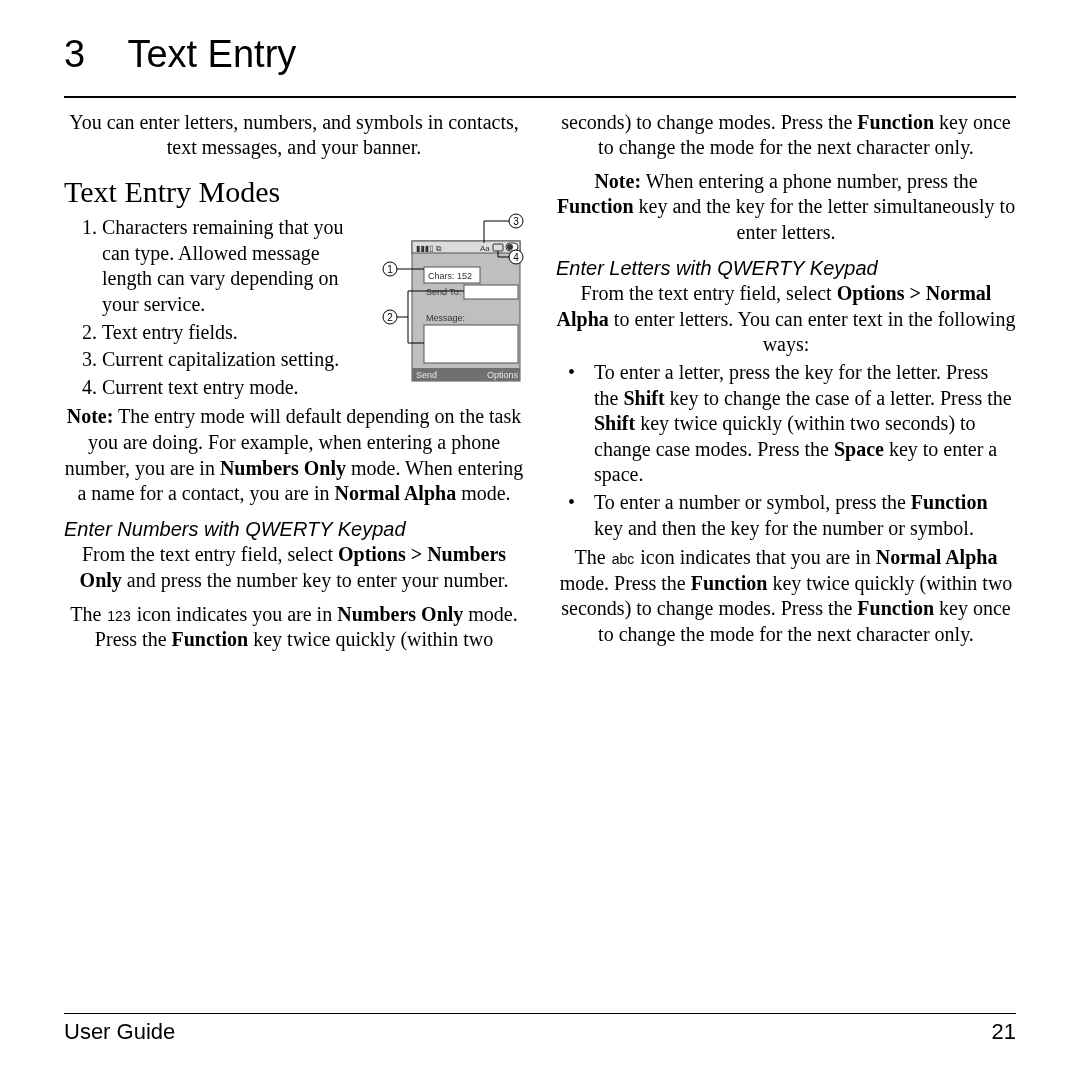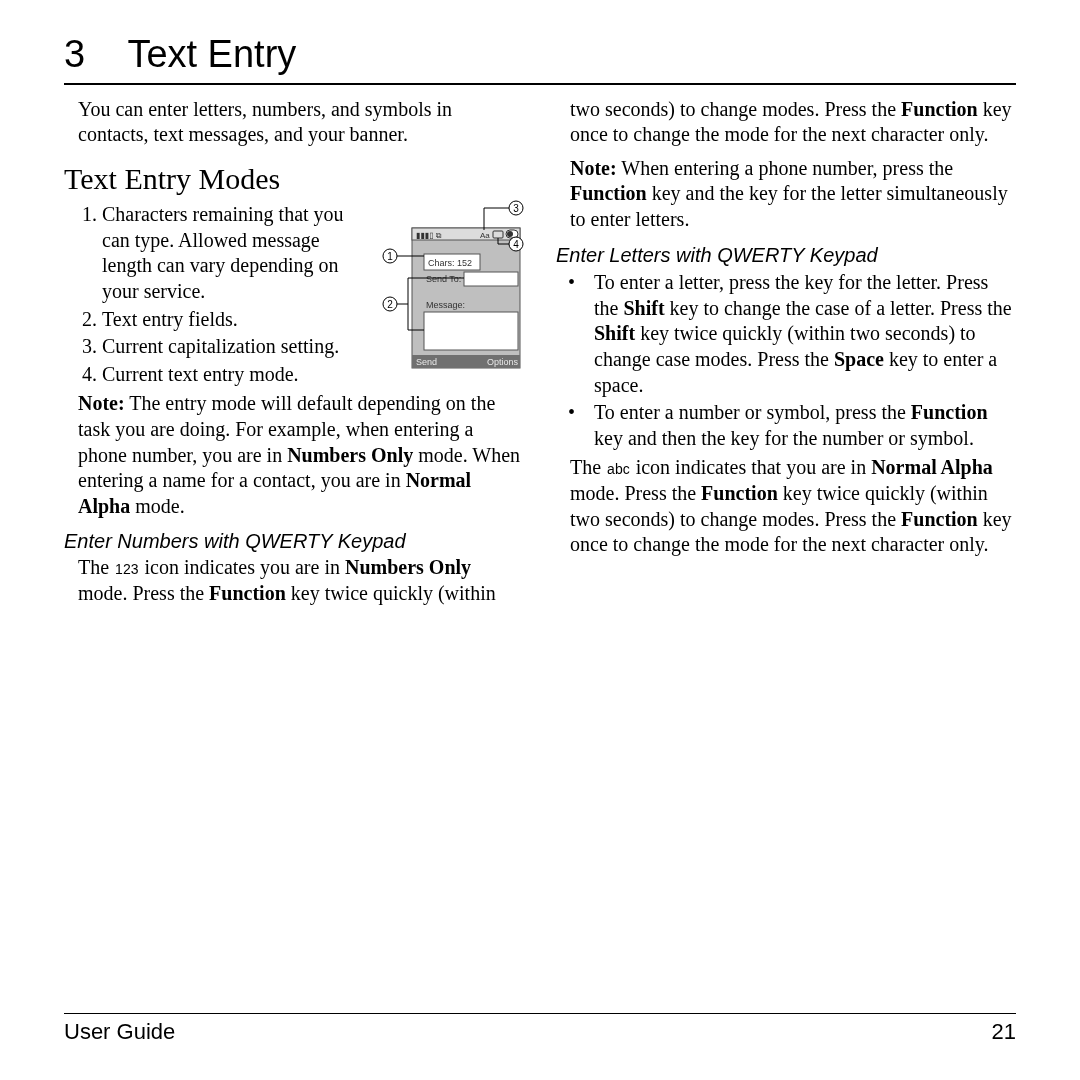--- a/index.html
+++ b/index.html
@@ -14,32 +14,32 @@
     width: 1080px;
     height: 1080px;
     box-sizing: border-box;
     padding: 30px 64px 20px 64px;
     position: relative;
   }
   .chapter-title {
     font-family: Arial, Helvetica, sans-serif;
     font-size: 38px;
     font-weight: 400;
-    margin: 0 0 4px 0;
+    margin: 0 0 17px 0;
   }
   .rule {
     border: none;
     border-top: 2px solid #000;
     margin: 2px 0 12px 0;
   }
   .columns {
     column-count: 2;
     column-gap: 32px;
   }
-  .para { margin: 0 0 8px 14px; }
+  .para { margin: 0 0 8px 0; text-align: center; }
   h2.section {
     font-family: Liberation Serif, serif;
     font-size: 30px;
     font-weight: 400;
     margin: 12px 0 2px 0;
   }
   h3.subsection {
     font-family: Arial, Helvetica, sans-serif;
     font-size: 20px;
     font-weight: 400;
@@ -168,27 +168,29 @@
         <li>Text entry fields.</li>
         <li>Current capitalization setting.</li>
         <li>Current text entry mode.</li>
       </ol>
     </div>
 
     <p class="para"><strong>Note:</strong><span> The entry mode will default depending on the task you are doing. For example, when entering a phone number, you are in </span><strong>Numbers Only</strong><span> mode. When entering a name for a contact, you are in </span><strong>Normal Alpha</strong><span> mode.</span></p>
 
     <div class="avoid-break">
       <h3 class="subsection">Enter Numbers with QWERTY Keypad</h3>
+      <p class="para"><span>From the text entry field, select </span><strong>Options &gt; Numbers Only</strong><span> and press the number key to enter your number.</span></p>
     </div>
 
     <p class="para"><span>The </span><span class="inline-icon">123</span><span> icon indicates you are in </span><strong>Numbers Only</strong><span> mode. Press the </span><strong>Function</strong><span> key twice quickly (within two seconds) to change modes. Press the </span><strong>Function</strong><span> key once to change the mode for the next character only.</span></p>
 
     <p class="para"><strong>Note:</strong><span> When entering a phone number, press the </span><strong>Function</strong><span> key and the key for the letter simultaneously to enter letters.</span></p>
 
     <h3 class="subsection">Enter Letters with QWERTY Keypad</h3>
+    <p class="para" style="margin-bottom:2px"><span>From the text entry field, select </span><strong>Options &gt; Normal Alpha</strong><span> to enter letters. You can enter text in the following ways:</span></p>
 
     <ul class="bullets">
       <li><span>To enter a letter, press the key for the letter. Press the </span><strong>Shift</strong><span> key to change the case of a letter. Press the </span><strong>Shift</strong><span> key twice quickly (within two seconds) to change case modes. Press the </span><strong>Space</strong><span> key to enter a space.</span></li>
       <li><span>To enter a number or symbol, press the </span><strong>Function</strong><span> key and then the key for the number or symbol.</span></li>
     </ul>
 
     <p class="para"><span>The </span><span class="inline-icon">abc</span><span> icon indicates that you are in </span><strong>Normal Alpha</strong><span> mode. Press the </span><strong>Function</strong><span> key twice quickly (within two seconds) to change modes. Press the </span><strong>Function</strong><span> key once to change the mode for the next character only.</span></p>
 
   </div>
 

